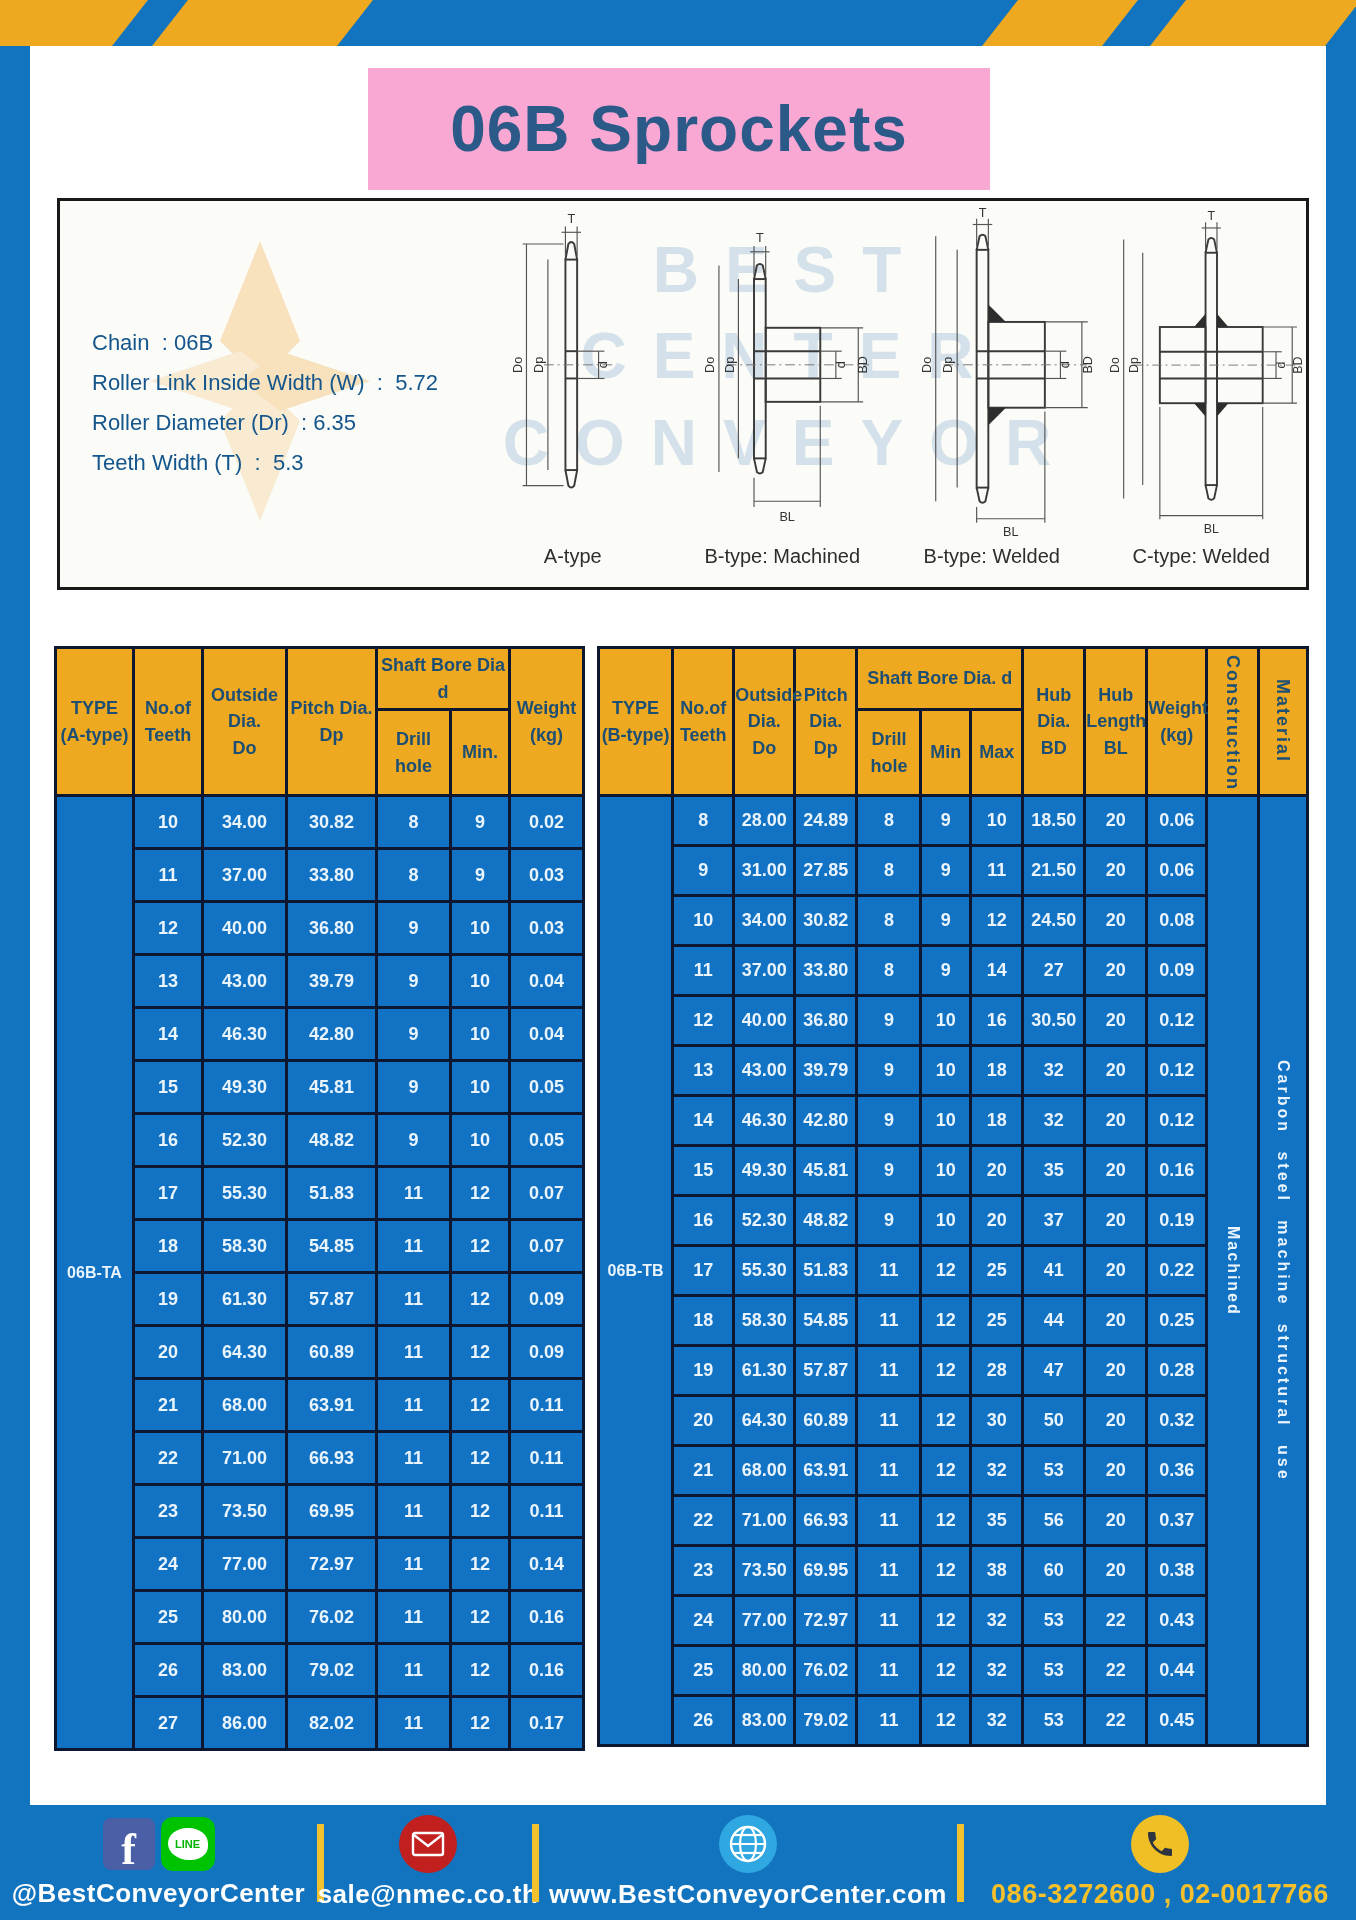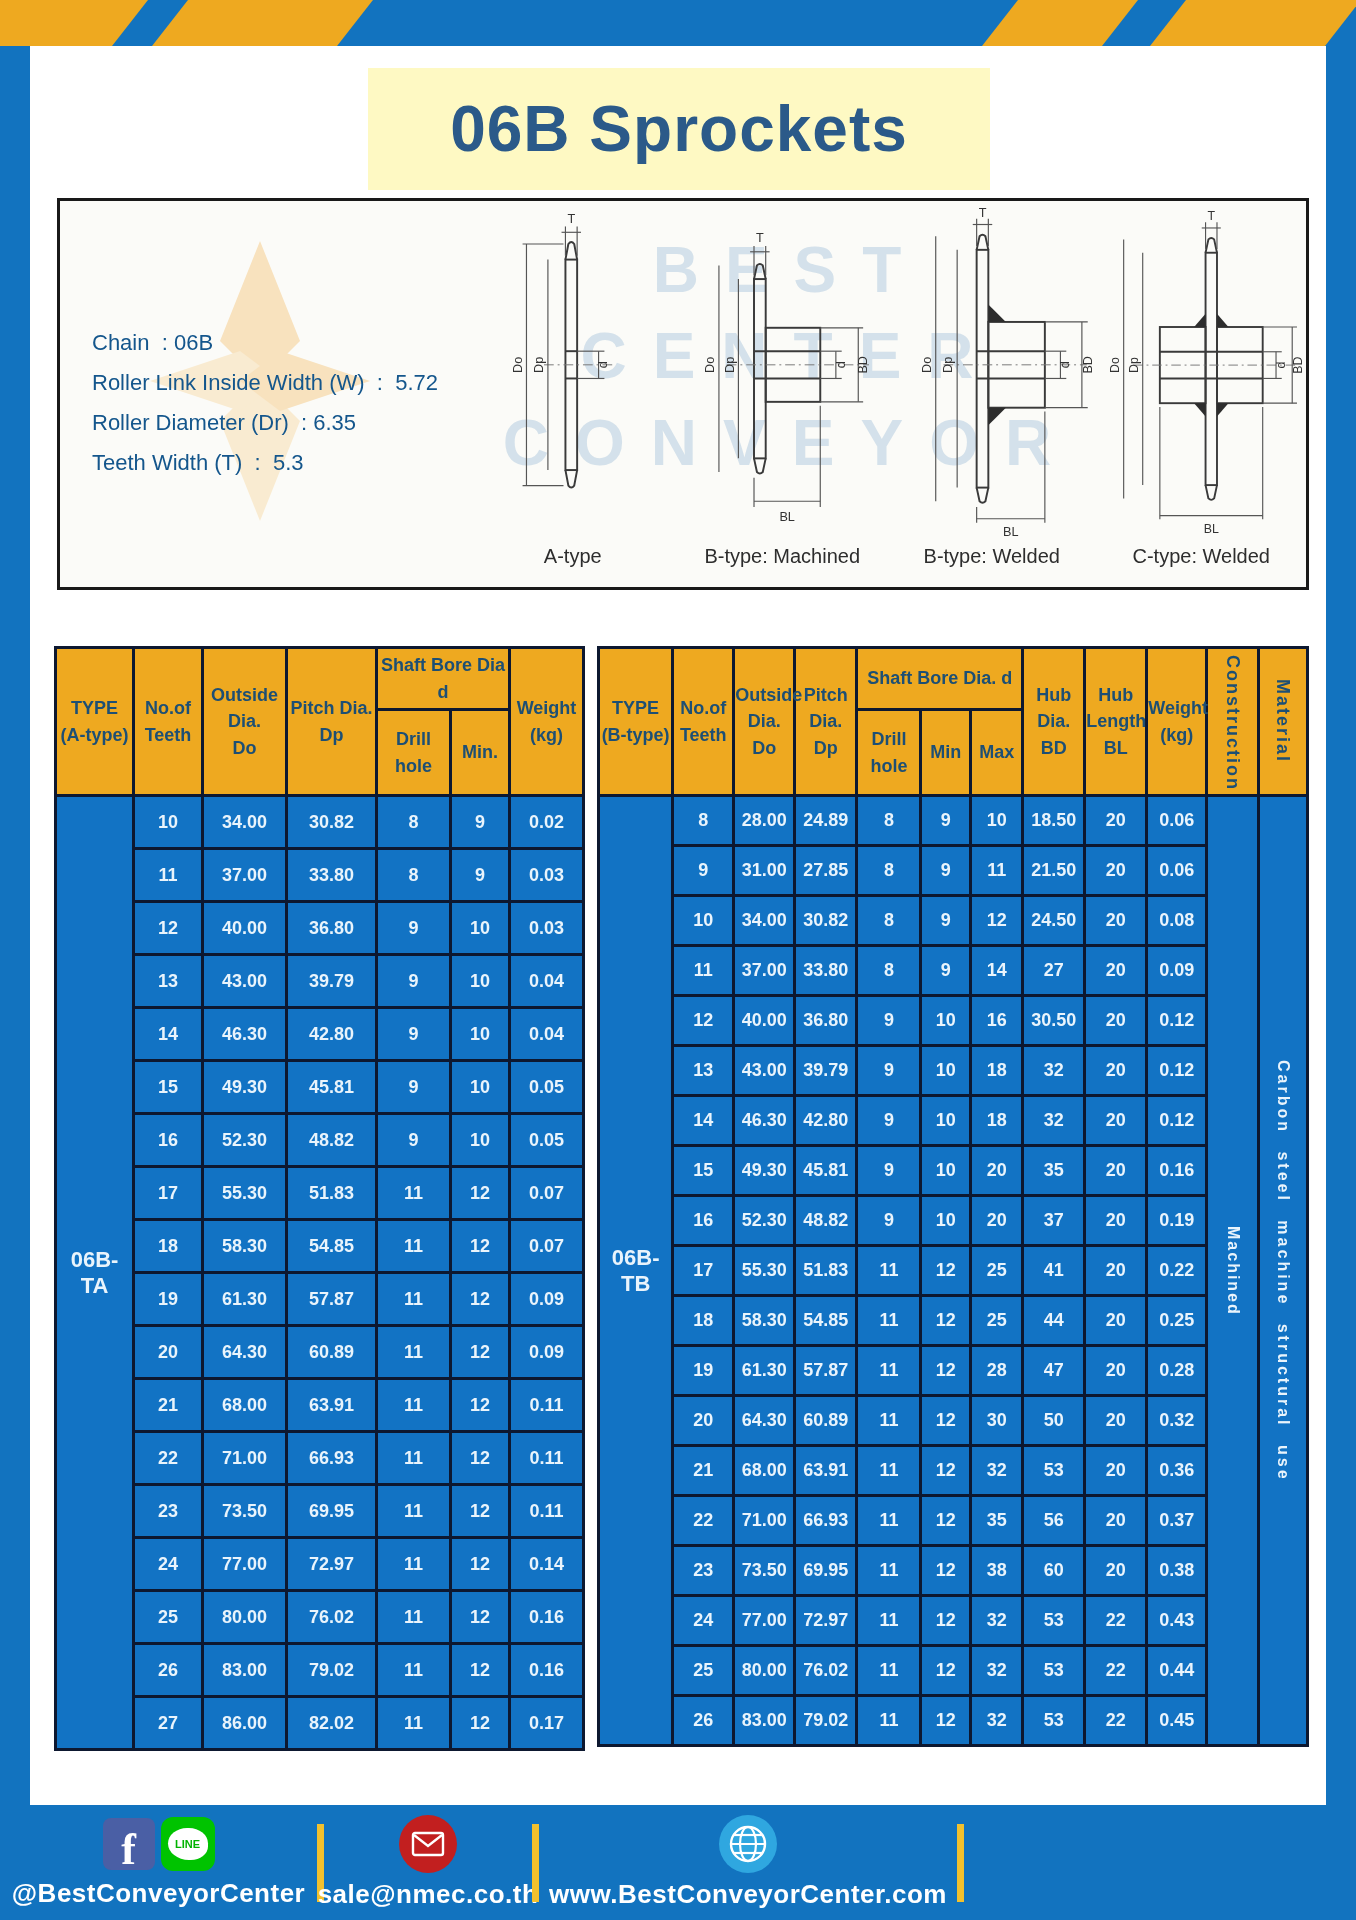--- a/index.html
+++ b/index.html
@@ -11,21 +11,21 @@
   .stripe { position:absolute; top:-4px; height:54px; background:#EEA920; transform:skewX(-38deg); }
   .s1 { left:-45px;  width:175px; }
   .s2 { left:170px;  width:185px; }
   .s3 { left:1000px; width:120px; }
   .s4 { left:1168px; width:175px; }
 
   
   .content { position:absolute; left:30px; top:46px; width:1296px; height:1759px; background:#FFFFFF; }
 
   .title-box { position:absolute; left:338px; top:22px; width:622px; height:122px;
-    background:#fef9c3; display:flex; align-items:center; justify-content:center; }
+    background:#f9a8d4; display:flex; align-items:center; justify-content:center; }
   .title-box h1 { font-size:64px; font-weight:bold; color:#2B5A89; letter-spacing:1px; }
 
   
   .diagram-box { position:absolute; left:27px; top:152px; width:1252px; height:392px;
     background:#FBFBF8; border:3px solid #191919; }
   .specs { position:absolute; left:32px; top:122px; z-index:3; }
   .spec-line { font-size:22px; font-weight:normal; color:#14568C; line-height:40px; white-space:pre; }
 
   .watermark { position:absolute; left:340px; top:26px; width:780px; text-align:center; z-index:1; pointer-events:none; }
   .watermark div { font-size:64px; font-weight:bold; letter-spacing:26px; line-height:1.35;
@@ -46,21 +46,21 @@
   table { border-collapse:collapse; table-layout:fixed; position:absolute; background:#1273C4; }
   #tableA { left:24px; top:600px; width:530px; }
   #tableB { left:567px; top:600px; width:712px; }
   th, td { border:3px solid #0D1830; text-align:center; vertical-align:middle; }
   th { background:#EEA920; color:#1D4F74; font-size:18px; font-weight:bold; white-space:pre-line; line-height:1.45; }
   td { background:#1273C4; color:#E9F4FC; font-size:18px; font-weight:bold; }
   .h1 th { height:62px; }
   .h2 th { height:86px; }
   #tableA tbody td { height:53px; }
   #tableB tbody td { height:50px; }
-  .type-cell { font-size:22px; }
+  .type-cell { font-size:16px; }
   .vert-th { writing-mode:vertical-rl; letter-spacing:2px; padding:6px 0; }
   .vert-cell { writing-mode:vertical-rl; letter-spacing:2px; font-size:16px; }
   .vert-cell.material { letter-spacing:3px; word-spacing:10px; font-size:16px; }
 
   
   .footer { position:absolute; left:0; top:1805px; width:1356px; height:115px; background:#1273BF;
     display:flex; align-items:stretch; }
   .f-sec { display:flex; flex-direction:column; align-items:center; justify-content:center; gap:6px; }
   .f1 { width:317px; } .f2 { width:208px;text-align:center; } .f3 { width:418px; } .f4 { flex:1; }
   .f-divider { width:7px; height:78px; background:#F2C12E; align-self:center; }
@@ -725,14 +725,22 @@
           <circle cx="22" cy="22" r="17" fill="none" stroke="#fff" stroke-width="2.4"></circle>
           <ellipse cx="22" cy="22" rx="8" ry="17" fill="none" stroke="#fff" stroke-width="2.2"></ellipse>
           <line x1="5" y1="22" x2="39" y2="22" stroke="#fff" stroke-width="2.2"></line>
           <line x1="7" y1="13" x2="37" y2="13" stroke="#fff" stroke-width="2.2"></line>
           <line x1="7" y1="31" x2="37" y2="31" stroke="#fff" stroke-width="2.2"></line>
         </svg>
       </div>
       <div class="f-label">www.BestConveyorCenter.com</div>
     </div>
     <div class="f-divider"></div>
+    <div class="f-sec f4">
+      <div class="circle-ic phone-c">
+        <svg width="32" height="32" viewBox="0 0 24 24">
+          <path fill="#2E3440" d="M6.6 10.8c1.4 2.8 3.8 5.1 6.6 6.6l2.2-2.2c.3-.3.7-.4 1-.2 1.1.4 2.3.6 3.6.6.6 0 1 .4 1 1V20c0 .6-.4 1-1 1C10.6 21 3 13.4 3 4c0-.6.4-1 1-1h3.5c.6 0 1 .4 1 1 0 1.2.2 2.4.6 3.6.1.3 0 .7-.2 1l-2.3 2.2z"></path>
+        </svg>
+      </div>
+      <div class="f-label phone">086-3272600 , 02-0017766</div>
+    </div>
   </div>
 </div>
 
 </body></html>

